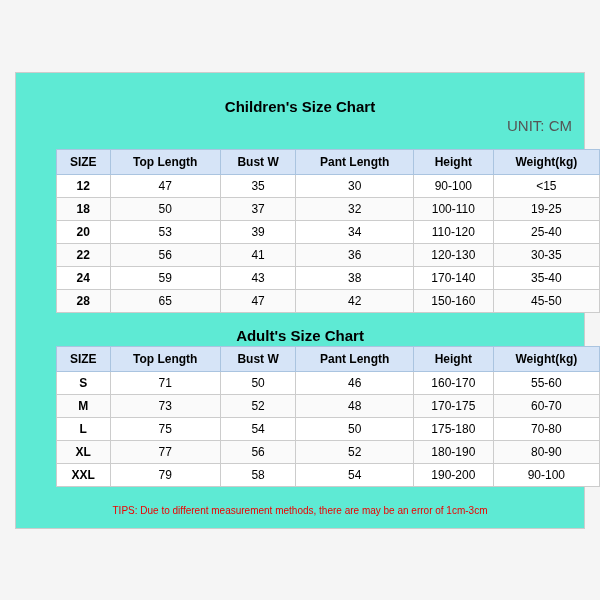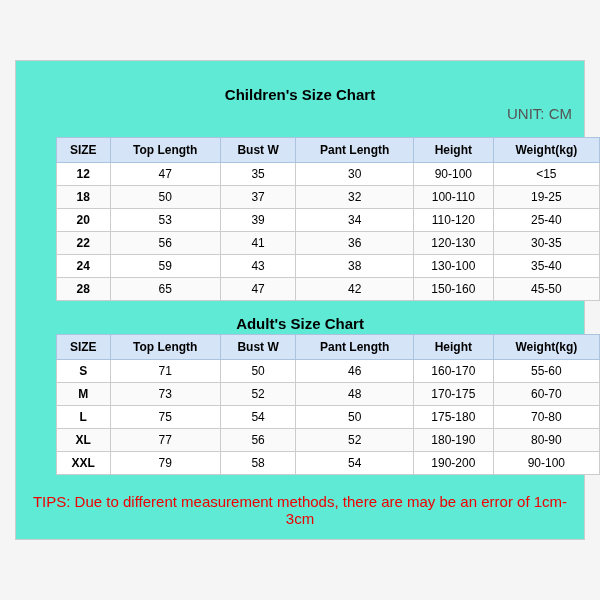--- a/index.html
+++ b/index.html
@@ -52,21 +52,21 @@
       color: #000;
     }
     tr:nth-child(even) td { background: #fafafa; }
     tr:nth-child(odd) td { background: #fff; }
     td:first-child { font-weight: bold; }
     .section-gap {
       height: 10px;
     }
     .tips {
       text-align: center;
-      font-size: 15px;
+      font-size: 10px;
       color: #e00;
       margin-top: 18px;
     }
   </style>
 </head>
 <body>
 
 <div class="chart-container">
 
   <div class="section-title">Children's Size Chart</div>
@@ -114,21 +114,21 @@
           <td>41</td>
           <td>36</td>
           <td>120-130</td>
           <td>30-35</td>
         </tr>
         <tr>
           <td>24</td>
           <td>59</td>
           <td>43</td>
           <td>38</td>
-          <td>130-100</td>
+          <td>170-140</td>
           <td>35-40</td>
         </tr>
         <tr>
           <td>28</td>
           <td>65</td>
           <td>47</td>
           <td>42</td>
           <td>150-160</td>
           <td>45-50</td>
         </tr>

